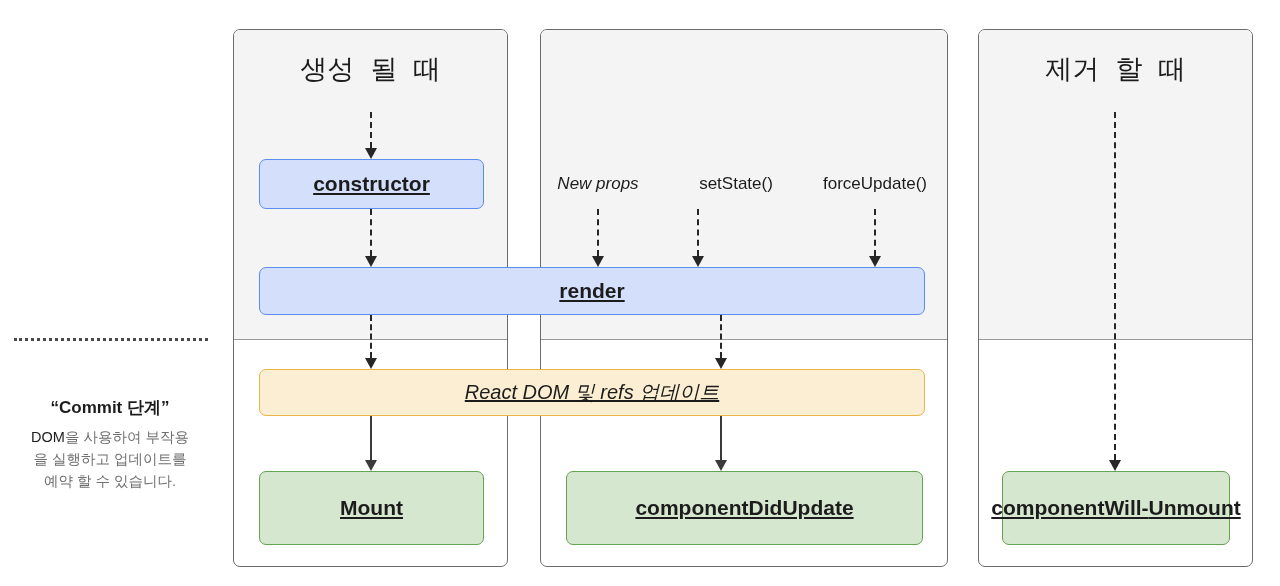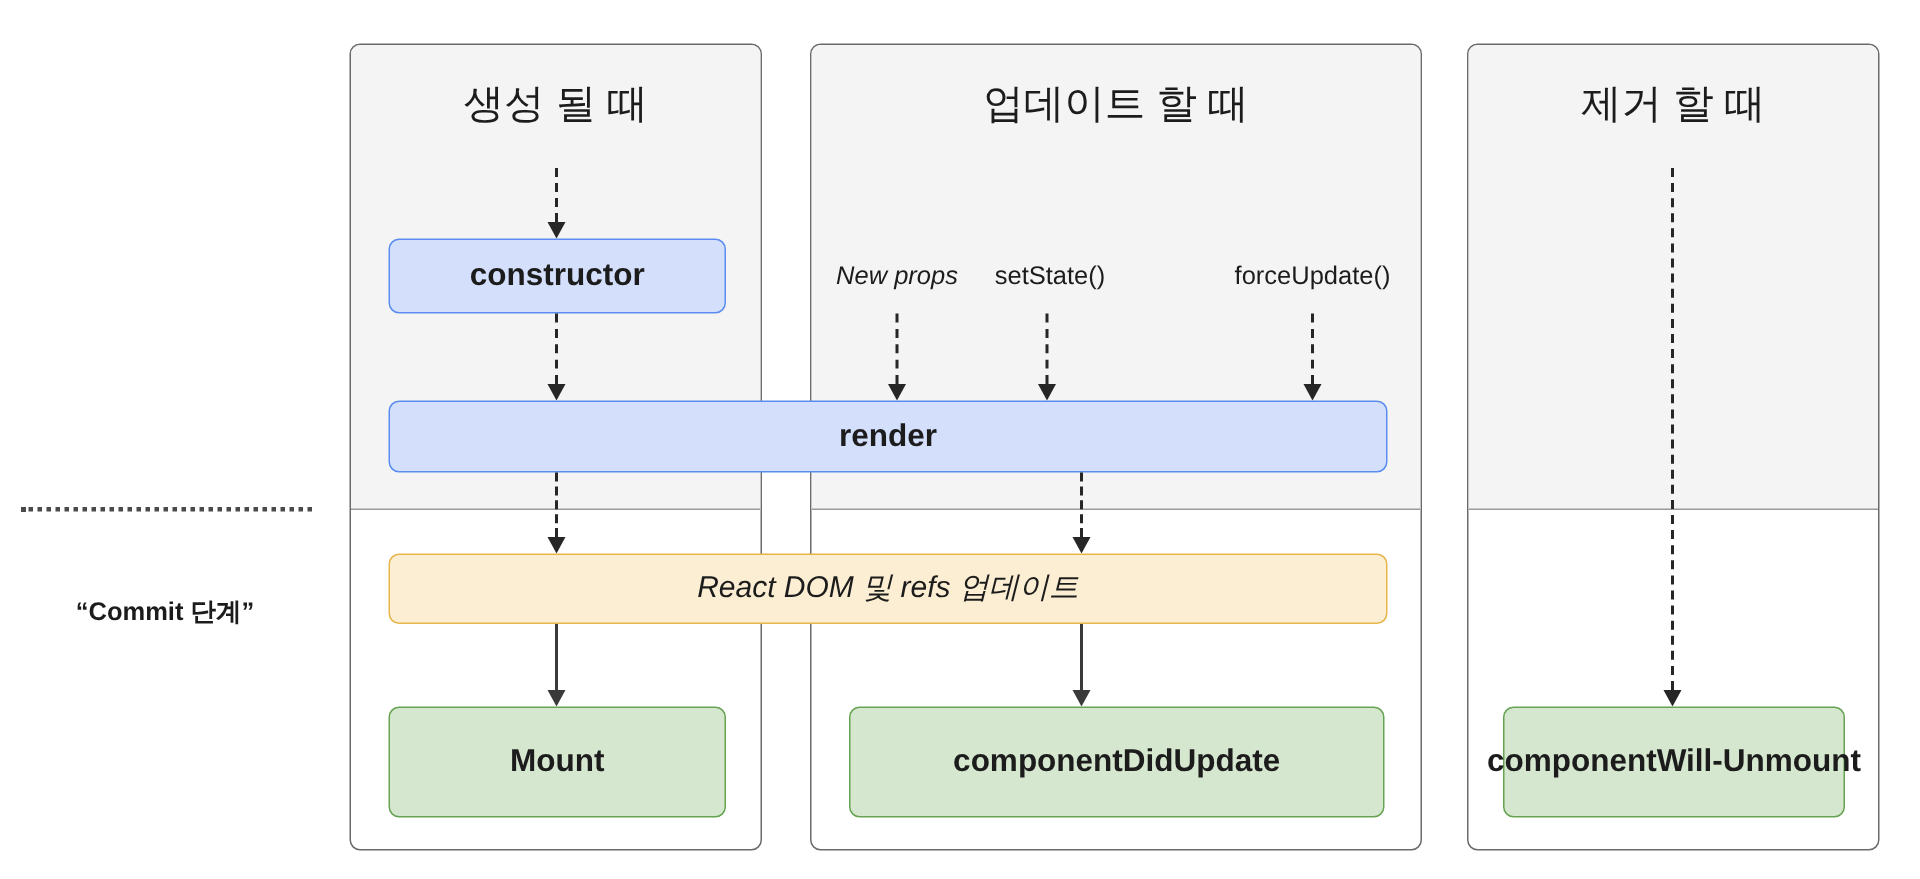--- a/index.html
+++ b/index.html
@@ -38,20 +38,21 @@
   }
   .panel-title {
     position: absolute;
     left: 0;
     right: 0;
     text-align: center;
     font-size: 27px;
     color: #1c1c1c;
     font-weight: 400;
     white-space: nowrap;
+    font-family: Liberation Mono, monospace;
   }
 
   
   .legend {
     position: absolute;
     width: 208px;
     left: 6px;
     text-align: center;
   }
   .legend-title {
@@ -81,20 +82,21 @@
   
   .lbox {
     position: absolute;
     box-sizing: border-box;
     border-radius: 7px;
     display: flex;
     align-items: center;
     justify-content: center;
     text-align: left;
     line-height: 1.22;
+    text-decoration: underline;
   }
   .lbox-blue {
     background: #d3dffb;
     border: 1.5px solid #5b8def;
     color: #1c1c1c;
     font-weight: 700;
     font-size: 21px;
   }
   .lbox-yellow {
     background: #fbeed2;
@@ -161,43 +163,43 @@
 <div id="canvas">
 
   <div class="panel" style="left:233px; top:29px; width:275px; height:538px;">
     <div class="panel-render-bg" style="height:309px;"></div>
   </div>
   <div class="panel-title" style="left:233px; width:275px; top:51px;">생성 될 때</div>
 
   <div class="panel" style="left:540px; top:29px; width:408px; height:538px;">
     <div class="panel-render-bg" style="height:309px;"></div>
   </div>
-  <div class="panel-title" style="left:540px; width:408px; top:51px;">업데이트 할 때</div>
 
   <div class="panel" style="left:978px; top:29px; width:275px; height:538px;">
     <div class="panel-render-bg" style="height:309px;"></div>
   </div>
   <div class="panel-title" style="left:978px; width:275px; top:51px;">제거 할 때</div>
 
 
   <div class="dotted-divider" style="top:338px;"></div>
 
   <div class="legend" style="top:396px;">
     <div class="legend-title">“Commit 단계”</div>
+    <div class="legend-body"><b>DOM</b>을 사용하여 부작용<br>을 실행하고 업데이트를<br>예약 할 수 있습니다.</div>
   </div>
 
   <div class="arrow" style="left:364px; top:112px; width:14px; height:47px;">
     <div class="arrow-line dashed" style="height:36px;"></div>
     <div class="arrow-head"></div>
   </div>
 
   <div class="lbox lbox-blue" style="left:259px; top:159px; width:225px; height:50px;">constructor</div>
 
   <div class="trigger italic" style="left:538px; top:174px; width:120px;">New props</div>
-  <div class="trigger" style="left:640px; top:174px; width:120px;">setState()</div>
+  <div class="trigger" style="left:676px; top:174px; width:120px;">setState()</div>
   <div class="trigger" style="left:815px; top:174px; width:120px;">forceUpdate()</div>
 
   <div class="arrow" style="left:364px; top:209px; width:14px; height:58px;">
     <div class="arrow-line dashed" style="height:47px;"></div>
     <div class="arrow-head"></div>
   </div>
 
   <div class="arrow" style="left:591px; top:209px; width:14px; height:58px;">
     <div class="arrow-line dashed" style="height:47px;"></div>
     <div class="arrow-head"></div>

